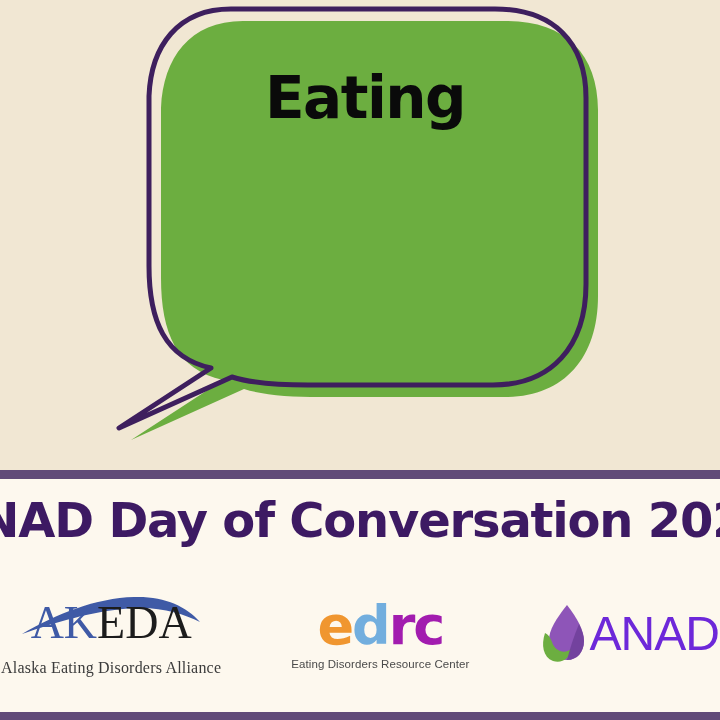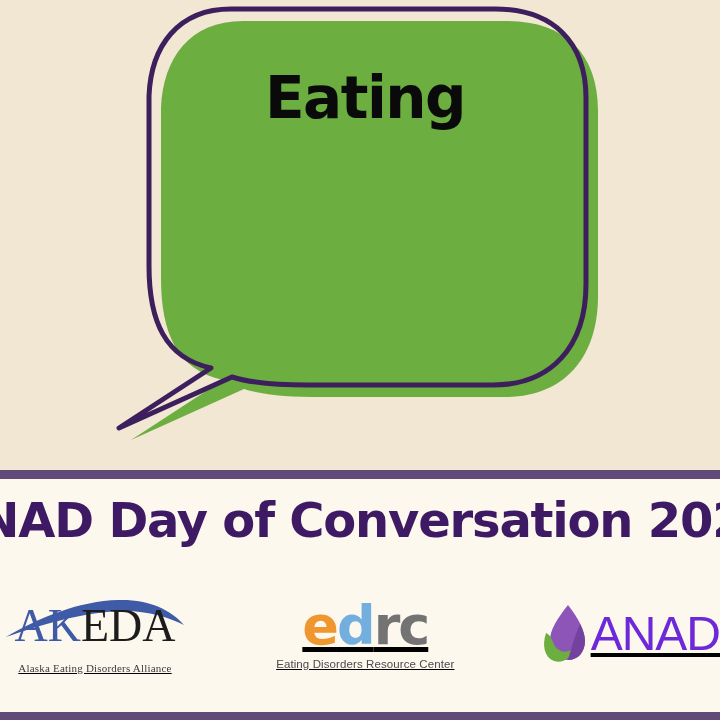--- a/index.html
+++ b/index.html
@@ -107,23 +107,22 @@
   }
 
   .logo-row {
     position: absolute;
     left: 0;
     top: 100px;
     width: 720px;
     height: 110px;
     display: flex;
     align-items: center;
-    justify-content: space-between;
+    justify-content: center;
     gap: 70px;
-    text-decoration: underline;
   }
 
   .logo {
     display: flex;
     flex-direction: column;
     align-items: center;
   }
 
   
   .akeda-mark {
@@ -148,38 +147,38 @@
   .akeda-swoosh {
     position: absolute;
     left: 0;
     top: 0;
     width: 190px;
     height: 66px;
   }
   .akeda-sub {
     margin-top: 1px;
     font-family: "Liberation Serif", serif;
-    font-size: 11px;
+    font-size: 16px;
     color: #3b3b3b;
     letter-spacing: 0.2px;
     white-space: nowrap;
   }
 
   
   .edrc-mark {
     font-family: "DejaVu Sans", sans-serif;
     font-weight: bold;
     font-size: 54px;
     line-height: 1;
     letter-spacing: -2px;
     white-space: nowrap;
   }
   .edrc-mark .e { color: #f0962f; }
   .edrc-mark .d { color: #72aede; }
-  .edrc-mark .rc { color: #737373; }
+  .edrc-mark .rc { color: #a21caf; }
   .edrc-sub {
     margin-top: 5px;
     font-family: "Liberation Sans", sans-serif;
     font-size: 11.5px;
     color: #4a4a4a;
     letter-spacing: 0.1px;
     white-space: nowrap;
   }
 
   

